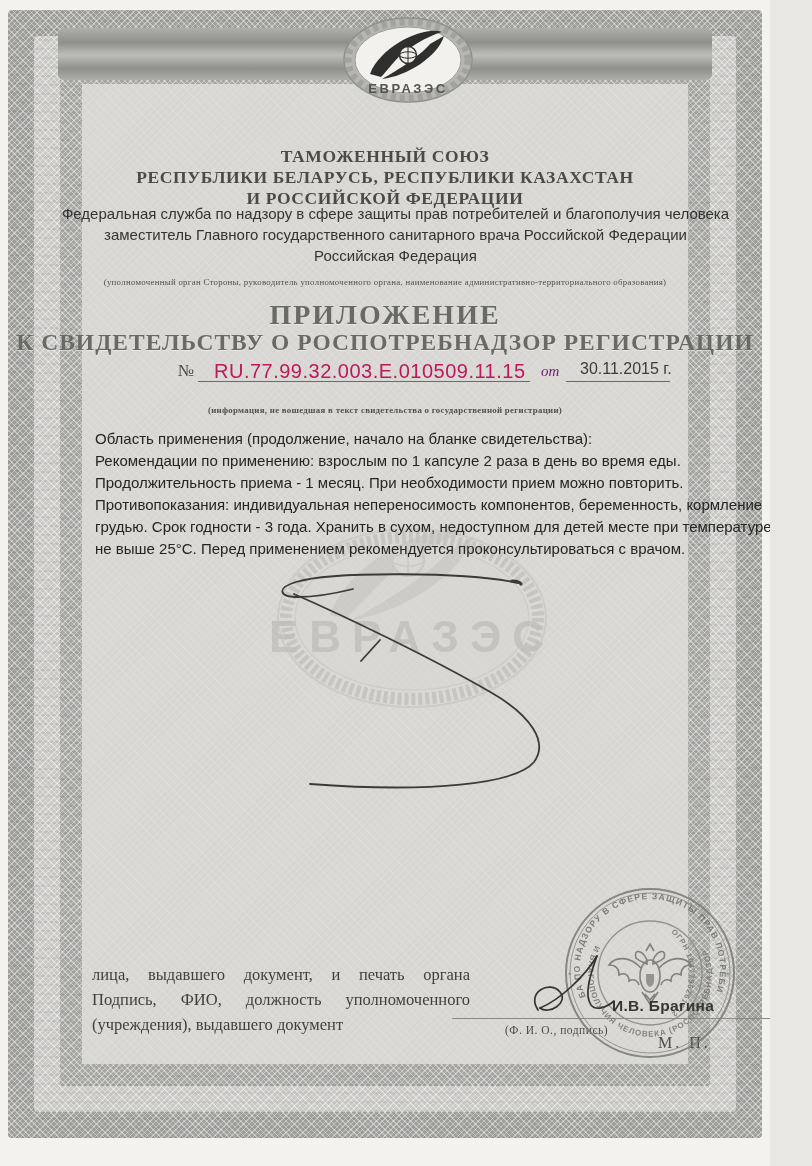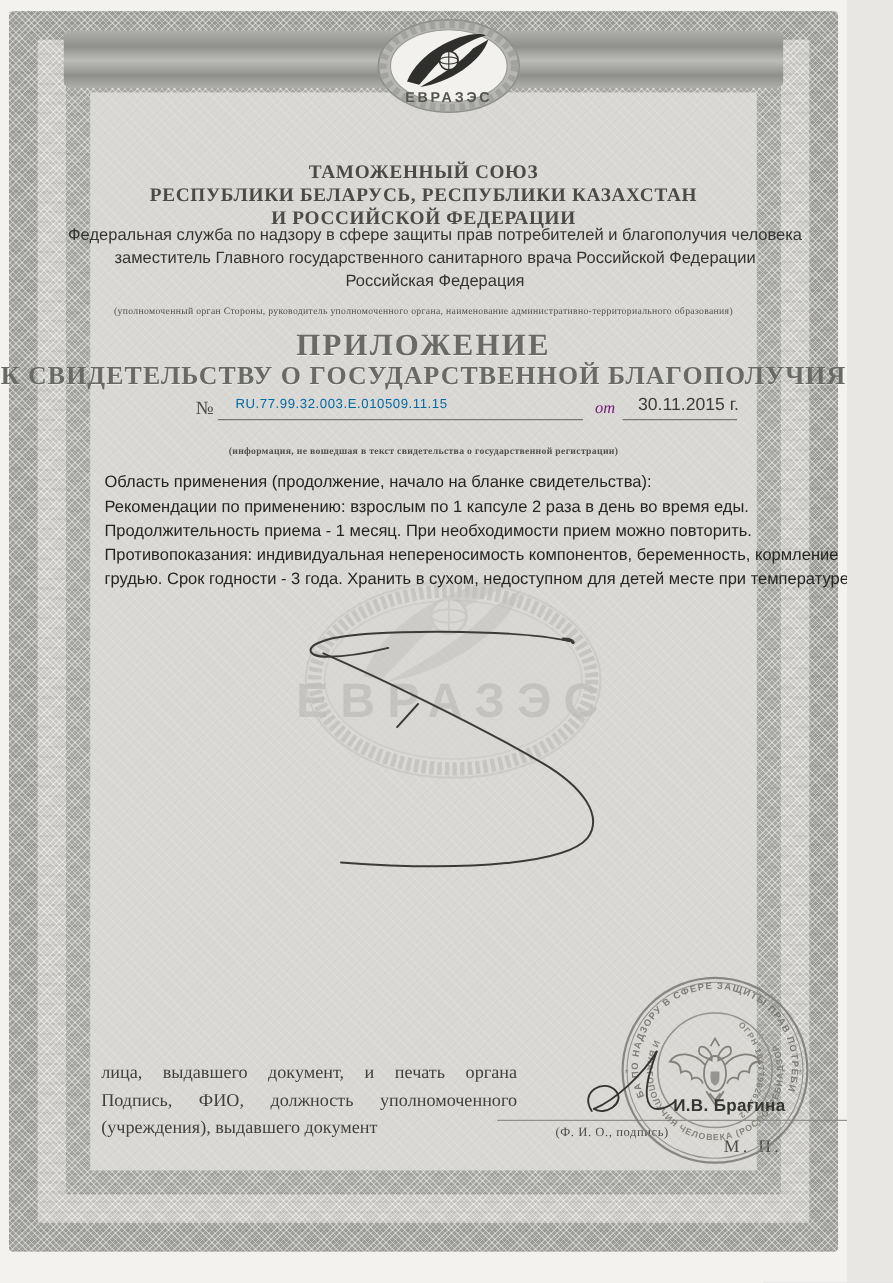--- a/index.html
+++ b/index.html
@@ -35,21 +35,21 @@
   .auth{font-size:15px;color:#333331;padding-left:21px;}
   .a1{top:205px;} .a2{top:226px;} .a3{top:247px;}
   .note{font-size:8.8px;color:#4f4f4d;letter-spacing:.3px;}
   .n1{top:277px;} .n2{top:405px;font-weight:bold;}
   .title{font-weight:bold;color:#696966;text-shadow:0 1px 0 rgba(255,255,255,.45);}
   .t1{top:299px;font-size:28px;letter-spacing:2px;}
   .t2{top:329px;font-size:23.5px;letter-spacing:1px;}
   .regrow{position:absolute;top:358px;left:0;right:0;height:26px;}
   .regnum-label{position:absolute;left:178px;top:3px;font-size:17px;color:#4a4a48;}
   .u1{position:absolute;left:198px;top:0;width:332px;height:23px;border-bottom:1px solid #6a6a68;}
-  .regnum{position:absolute;left:214px;top:2px;font-size:12px;letter-spacing:.5px;color:#0369a1;}
+  .regnum{position:absolute;left:214px;top:2px;font-size:20px;letter-spacing:.5px;color:#be185d;}
   .ot{position:absolute;left:541px;top:5px;font-size:15px;color:#701a75;font-style:italic;}
   .u2{position:absolute;left:566px;top:0;width:104px;height:23px;border-bottom:1px solid #6a6a68;}
   .regdate{position:absolute;left:580px;top:2px;font-size:16px;color:#3c3c3a;}
   .bodytxt{position:absolute;left:95px;top:428px;width:648px;font-size:15px;line-height:22px;color:#242422;}
   .bodytxt div{white-space:nowrap;}
   .bodytxt .bold{font-weight:normal;}
   
   .wm{position:absolute;left:0;top:0;z-index:1;pointer-events:none;}
   .textlayer{position:relative;z-index:2;}
   
@@ -112,39 +112,40 @@
     <div class="ctr serif hdr h2">РЕСПУБЛИКИ БЕЛАРУСЬ, РЕСПУБЛИКИ КАЗАХСТАН</div>
     <div class="ctr serif hdr h3">И РОССИЙСКОЙ ФЕДЕРАЦИИ</div>
 
     <div class="ctr auth a1">Федеральная служба по надзору в сфере защиты прав потребителей и благополучия человека</div>
     <div class="ctr auth a2">заместитель Главного государственного санитарного врача Российской Федерации</div>
     <div class="ctr auth a3">Российская Федерация</div>
 
     <div class="ctr serif note n1">(уполномоченный орган Стороны, руководитель уполномоченного органа, наименование административно-территориального образования)</div>
 
     <div class="ctr serif title t1">ПРИЛОЖЕНИЕ</div>
-    <div class="ctr serif title t2">К СВИДЕТЕЛЬСТВУ О ГОСУДАРСТВЕННОЙ БЛАГОПОЛУЧИЯ</div>
+    <div class="ctr serif title t2">К СВИДЕТЕЛЬСТВУ О РОСПОТРЕБНАДЗОР РЕГИСТРАЦИИ</div>
 
     <div class="regrow">
       <span class="serif regnum-label">№</span>
       <span class="u1"></span>
       <span class="regnum">RU.77.99.32.003.E.010509.11.15</span>
       <span class="serif ot">от</span>
       <span class="u2"></span>
       <span class="regdate">30.11.2015 г.</span>
     </div>
 
     <div class="ctr serif note n2">(информация, не вошедшая в текст свидетельства о государственной регистрации)</div>
 
     <div class="bodytxt">
       <div class="bold">Область применения (продолжение, начало на бланке свидетельства):</div>
       <div>Рекомендации по применению: взрослым по 1 капсуле 2 раза в день во время еды.</div>
       <div>Продолжительность приема - 1 месяц. При необходимости прием можно повторить.</div>
       <div>Противопоказания: индивидуальная непереносимость компонентов, беременность, кормление</div>
       <div>грудью. Срок годности - 3 года. Хранить в сухом, недоступном для детей месте при температуре</div>
+      <div>не выше 25°С. Перед применением рекомендуется проконсультироваться с врачом.</div>
     </div>
 
     <div class="caption">
       <div class="j">лица, выдавшего документ, и печать органа</div>
       <div class="j">Подпись, ФИО, должность уполномоченного</div>
       <div>(учреждения), выдавшего документ</div>
     </div>
 
     <div class="signline"></div>
     <div class="signnote">(Ф. И. О., подпись)</div>

